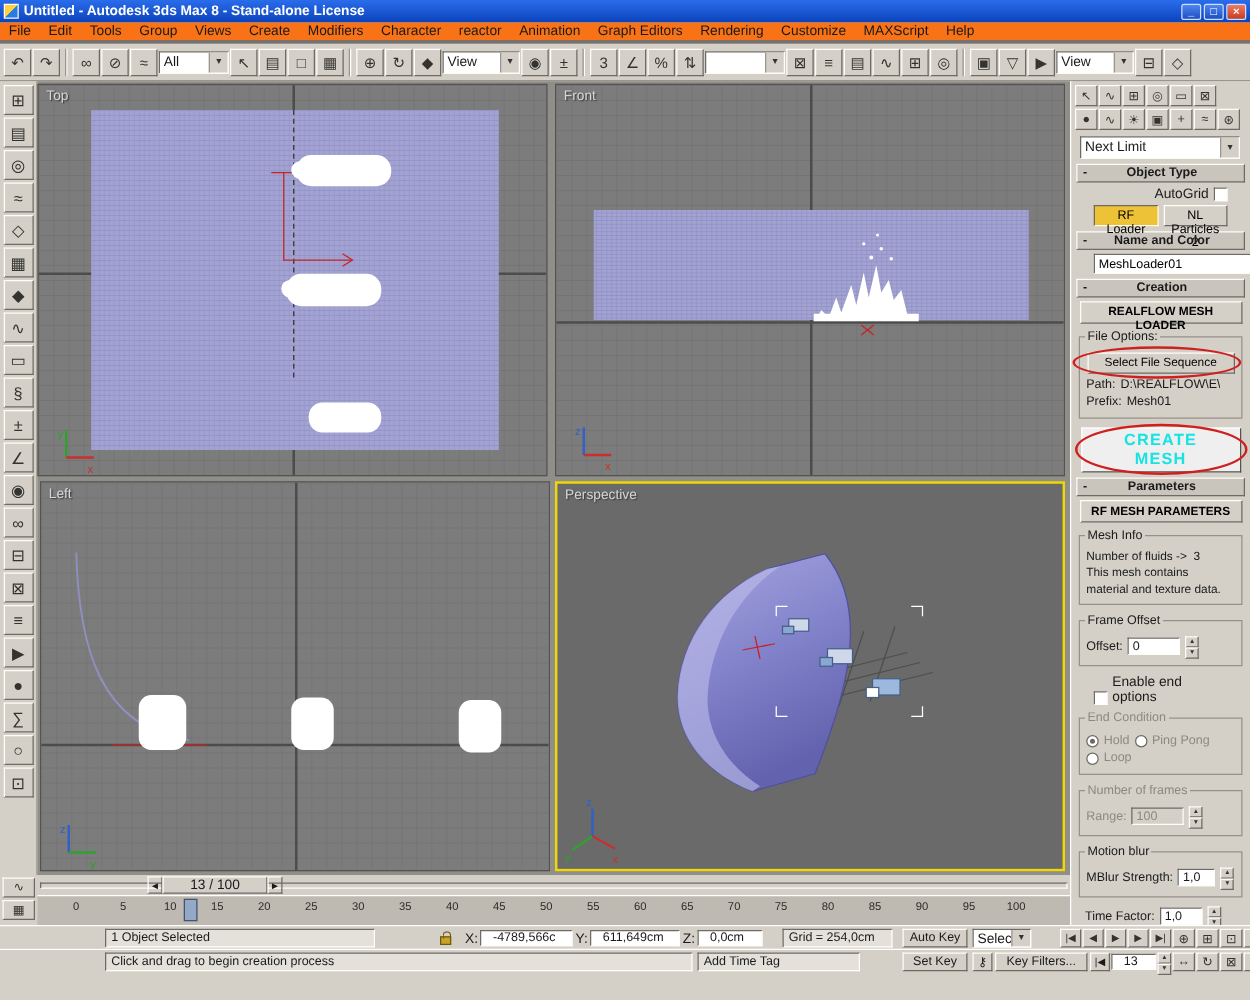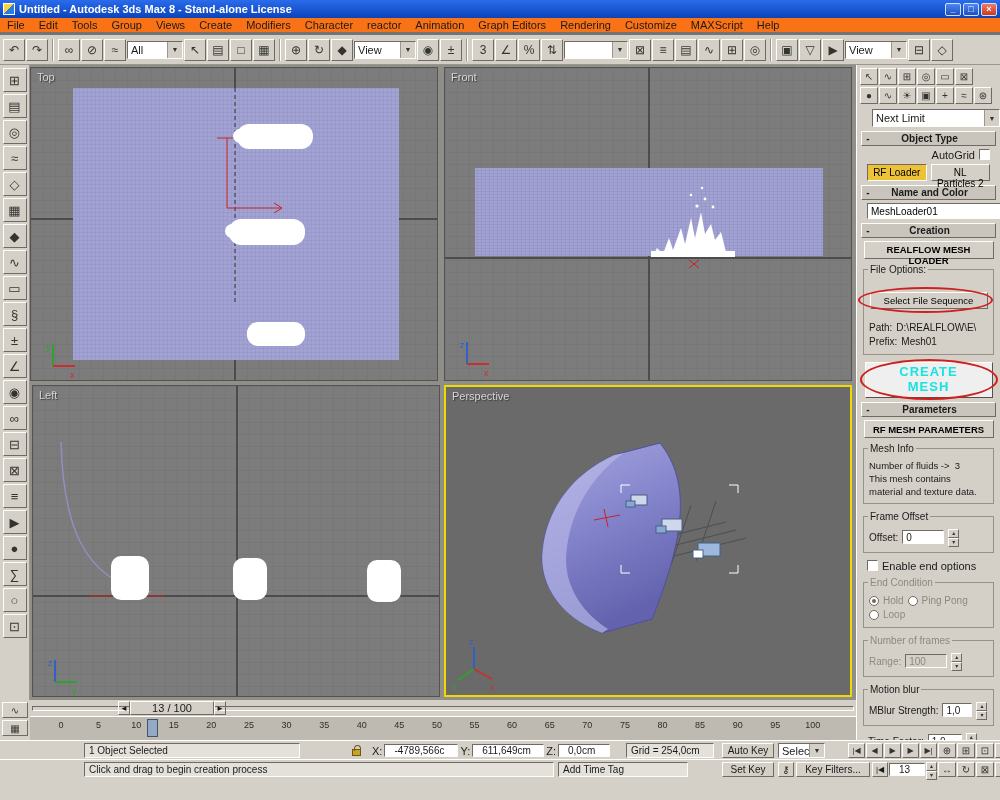--- a/index.html
+++ b/index.html
@@ -29,25 +29,25 @@
 #lefttools .ico{width:24px;height:24px;font-size:13px}
 
 #viewarea{position:absolute;left:30px;top:65px;width:826px;height:635px;background:#908e89}
 .vp{position:absolute;background:#7c7c7c;border:1px solid #55534f}
 .vp-label{position:absolute;left:6px;top:3px;color:#d6d6d6;font-size:11px;text-shadow:1px 1px 1px #3a3a3a;z-index:3}
 #vp-persp{border:2px solid #f0d800}
 
 #cmdpanel{position:absolute;left:856px;top:65px;width:144px;height:675px;background:#d4d0c8;border-left:1px solid #fff;padding:2px 1px;overflow:hidden}
 .cp-tabs,.cp-cats{display:flex;gap:1px;padding:1px 2px}
 .cp-tabs .ico,.cp-cats .ico{width:18px;height:17px;font-size:10px}
-.cp-dd{margin:4px 14px 4px;width:128px}
+.cp-dd{margin:4px 6px 4px;width:128px}
 .roll{height:15px;margin:4px 3px 3px;background:#c9c5bd;border:1px solid;border-color:#fffdf8 #6f6b64 #6f6b64 #fffdf8;display:flex;align-items:center;font-weight:bold;font-size:10px}
 .roll .rm{width:12px;text-align:center}
 .roll .rt{flex:1;text-align:center;padding-right:10px}
-.cp-row{display:flex;align-items:flex-start;margin:3px 9px;gap:4px}
+.cp-row{display:flex;align-items:flex-end;margin:3px 17px;gap:4px}
 .btn{background:#d4d0c8;border:1px solid;border-color:#fffdf8 #6f6b64 #6f6b64 #fffdf8;font-size:10px;font-family:"Liberation Sans",sans-serif;padding:2px 3px;cursor:default}
 .btn.tgl{flex:1;height:17px}
 .btn.active{background:#eec236;border-color:#6f6b64 #fffdf8 #fffdf8 #6f6b64}
 .btn.wide{display:block;width:130px;margin:3px auto;height:18px;font-size:9.5px;font-weight:bold}
 .field{background:#fff;border:1px solid;border-color:#6f6b64 #fffdf8 #fffdf8 #6f6b64;font-size:10px;padding:1px 3px;font-family:"Liberation Sans",sans-serif}
 input.field{height:16px}
 fieldset.grp{border:1px solid #96928a;margin:5px 5px 7px;padding:4px 4px 4px;position:relative}
 fieldset.grp legend{font-size:10px;padding:0 2px;color:#1a1a1a}
 fieldset.grp.dis,fieldset.grp.dis legend,.dis .k,.dis .radio-l{color:#8d897f}
 .kv{display:flex;align-items:center;gap:4px;margin:3px 1px;font-size:10px}
@@ -562,21 +562,21 @@
 
     <div class="roll">
       <span class="rm">-</span>
       <span class="rt">Creation</span>
     </div>
     <button class="btn wide">REALFLOW MESH LOADER</button>
 
     <fieldset class="grp">
       <legend>File Options:</legend>
       <div class="annot-wrap">
-        <button class="btn" style="display:block;width:118px;margin:13px auto;height:17px;font-size:9.5px">Select File Sequence</button>
+        <button class="btn" style="display:block;width:118px;margin:3px auto;height:17px;font-size:9.5px">Select File Sequence</button>
         <span class="annot sfs"></span>
       </div>
       <div class="kv">
           <span class="k">Path:</span>
           <span class="v">D:\REALFLOW\E\</span>
         </div>
       <div class="kv">
           <span class="k">Prefix:</span>
           <span class="v">Mesh01</span>
         </div>

